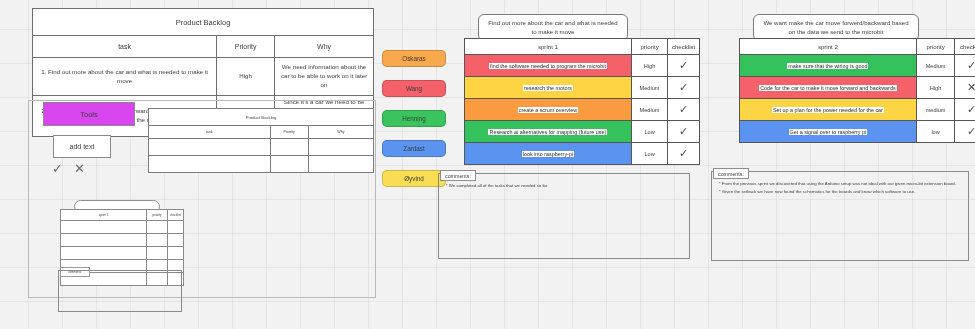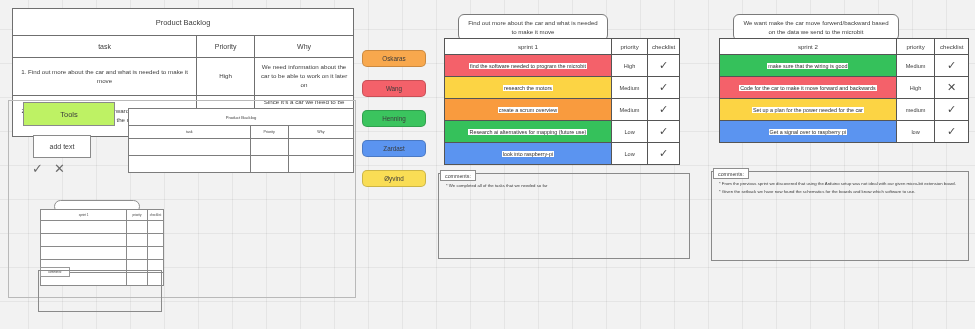--- a/index.html
+++ b/index.html
@@ -14,21 +14,21 @@
   
   #canvas{
     position:absolute;inset:0;
     background-color:#f2f2f2;
     background-image:
       linear-gradient(to right, rgba(0,0,0,0.055) 1px, transparent 1px),
       linear-gradient(to bottom, rgba(0,0,0,0.055) 1px, transparent 1px);
     background-size:34px 34px;
     background-position:-6px -5px;
   }
-  .abs{position:absolute;}
+  .abs{position:absolute;margin-left:20px;}
   .tbl{border-collapse:collapse;background:#fff;}
   .tbl td,.tbl th{
     border:1px solid #6f6f6f;
     font-weight:normal;
     text-align:center;
     vertical-align:middle;
     background:#fff;
   }
 
   
@@ -36,21 +36,21 @@
   #backlog .tbl{width:100%;}
   #backlog .title-row td{height:24px;font-size:7.5px;}
   #backlog .head-row td{height:19px;font-size:7px;}
   #backlog .body-row td{height:33px;font-size:6.2px;line-height:1.45;padding:2px 4px;}
   .c-task{width:54%;}
   .c-pri{width:17%;}
   .c-why{width:29%;}
 
   
   #toolsbox{left:8px;top:100px;width:346px;height:196px;border:1px solid #b9b9b9;background:transparent;}
-  #toolsLabel{left:23px;top:102px;width:90px;height:22px;border:1.4px solid #8a8a8a;background:#bef264;
+  #toolsLabel{left:23px;top:102px;width:90px;height:22px;border:1.4px solid #8a8a8a;background:#d946ef;
     display:flex;align-items:center;justify-content:center;font-size:7.5px;}
   #addtext{left:33px;top:135px;width:56px;height:21px;border:1.2px solid #8a8a8a;background:#fff;
     display:flex;align-items:center;justify-content:center;font-size:7px;}
   #marks{left:32px;top:160px;width:60px;height:16px;display:flex;gap:11px;align-items:center;font-size:13px;color:#6a6a6a;}
   .glyph{line-height:1;}
 
   
   #miniBacklog{left:128px;top:108px;width:226px;}
   #miniBacklog .tbl{width:100%;}
   #miniBacklog .t td{height:14px;font-size:4.2px;}

